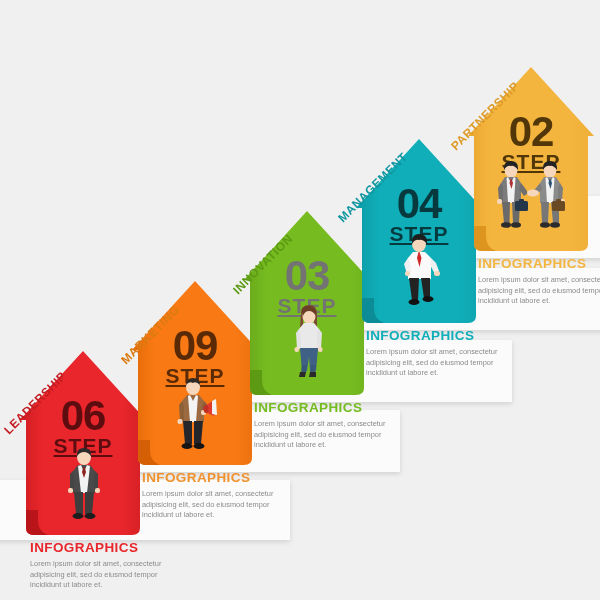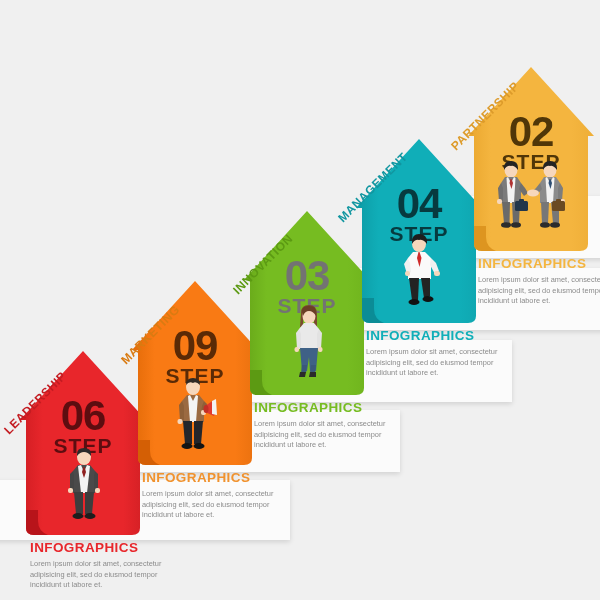--- a/index.html
+++ b/index.html
@@ -22,21 +22,21 @@
   .arrow-svg{display:block;overflow:visible;}
 
   .num{
     position:absolute;width:100%;text-align:center;
     font-weight:bold;line-height:.92;
     font-family:"Liberation Sans", sans-serif;
     letter-spacing:-1px;
     pointer-events:none;
   }
   .num .n{display:block;font-size:42px;}
-  .num .s{display:block;font-size:21px;letter-spacing:1px;}
+  .num .s{display:block;font-size:21px;letter-spacing:1px;text-decoration:underline;}
 
   .ribbon{
     position:absolute;
     font-weight:bold;font-size:12px;letter-spacing:.5px;
     transform:rotate(-45deg);
     transform-origin:left bottom;
     white-space:nowrap;
     pointer-events:none;
   }
 

